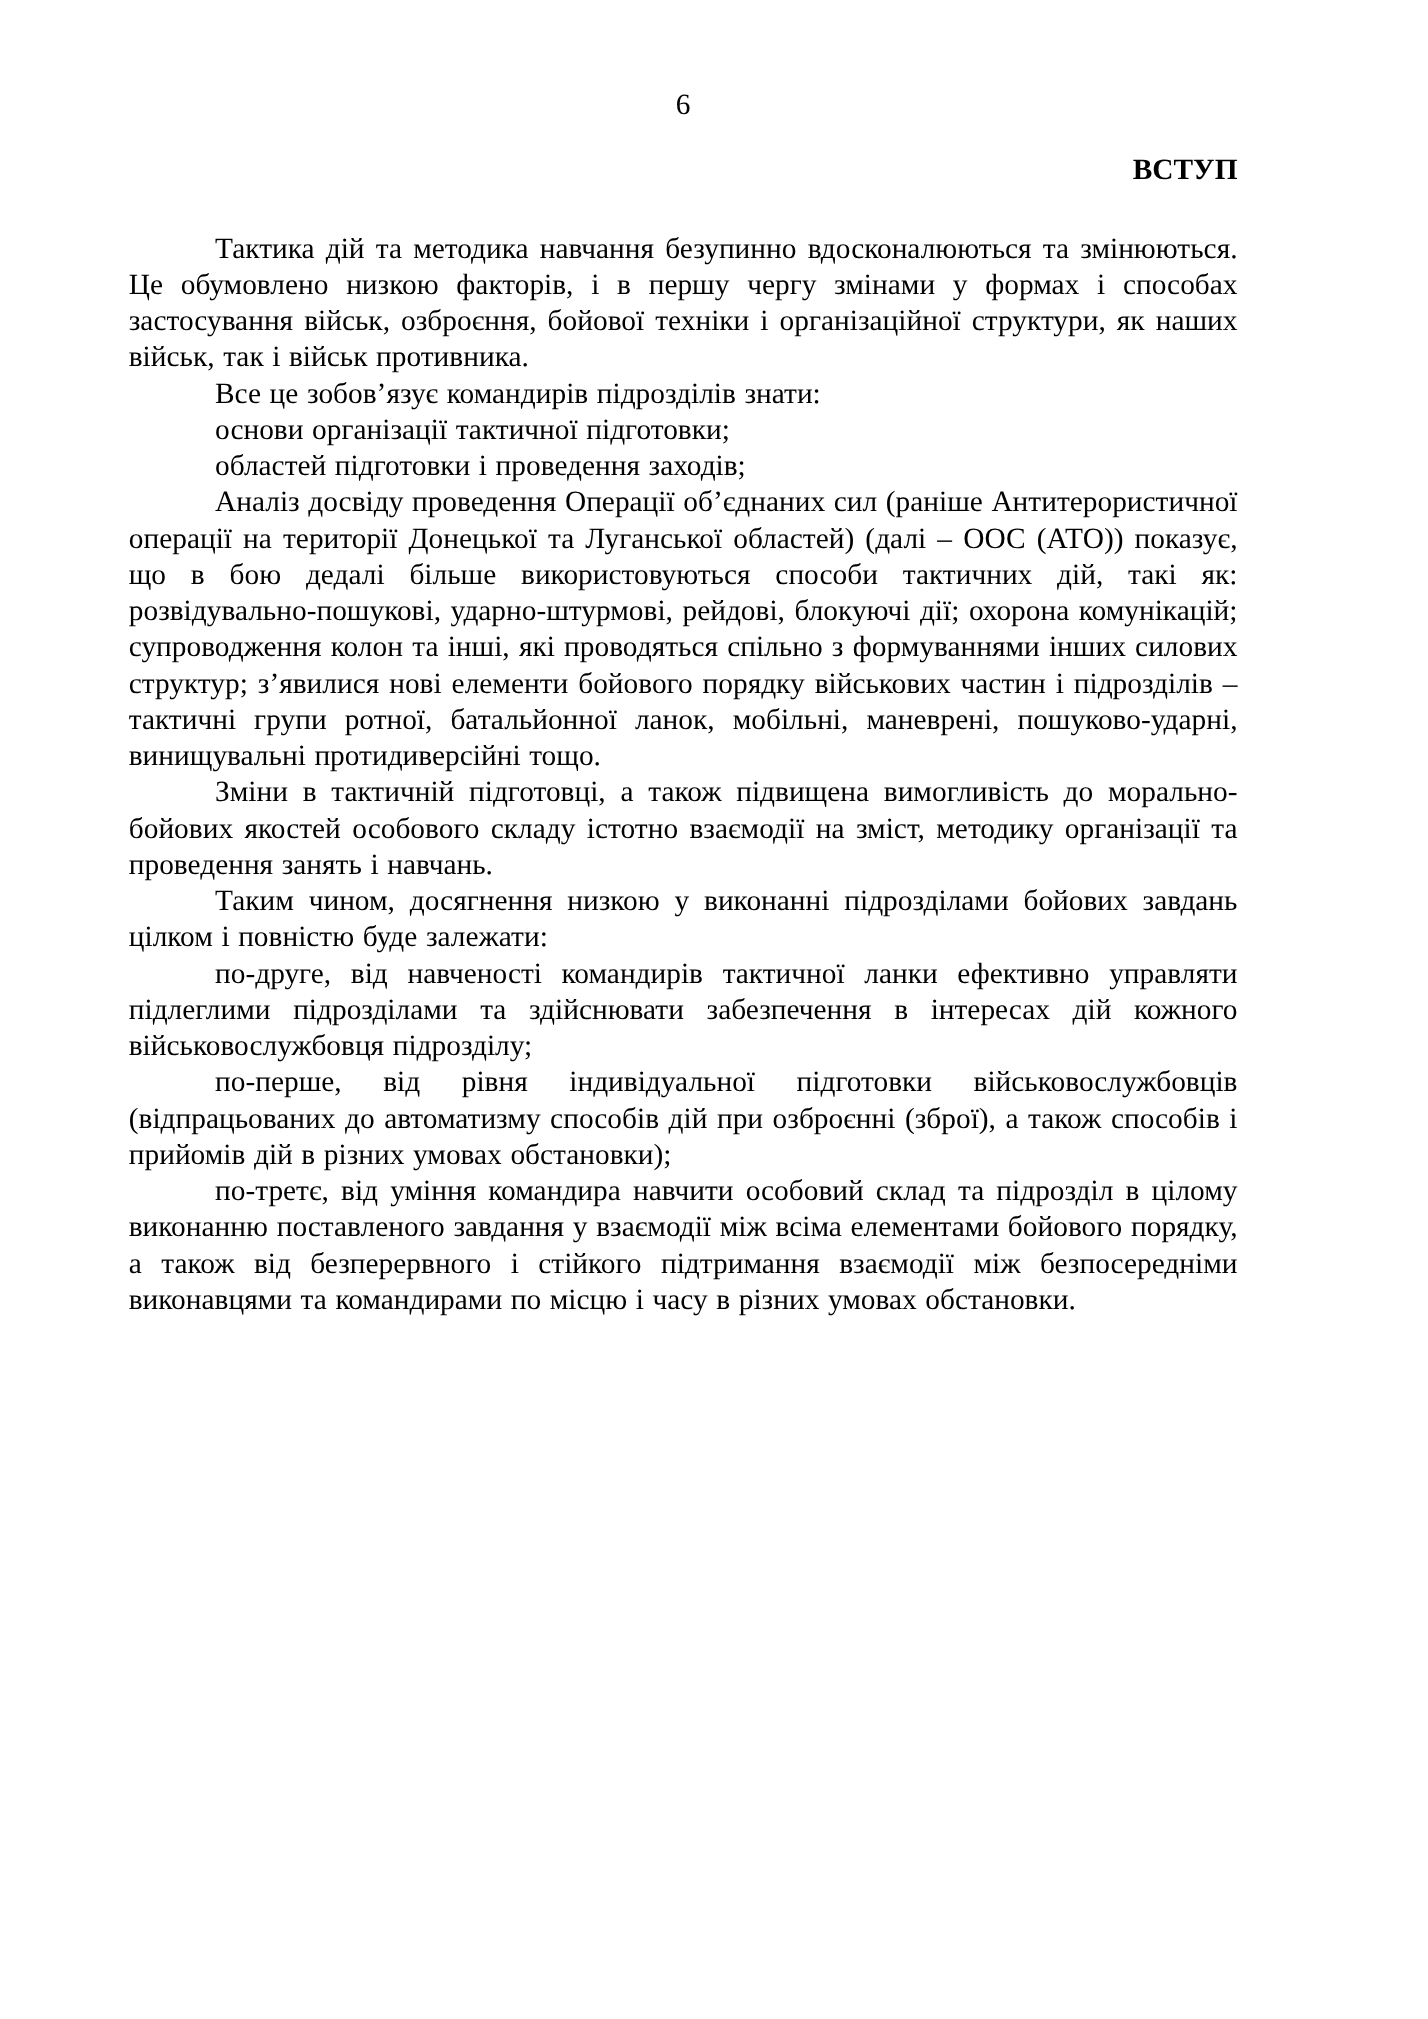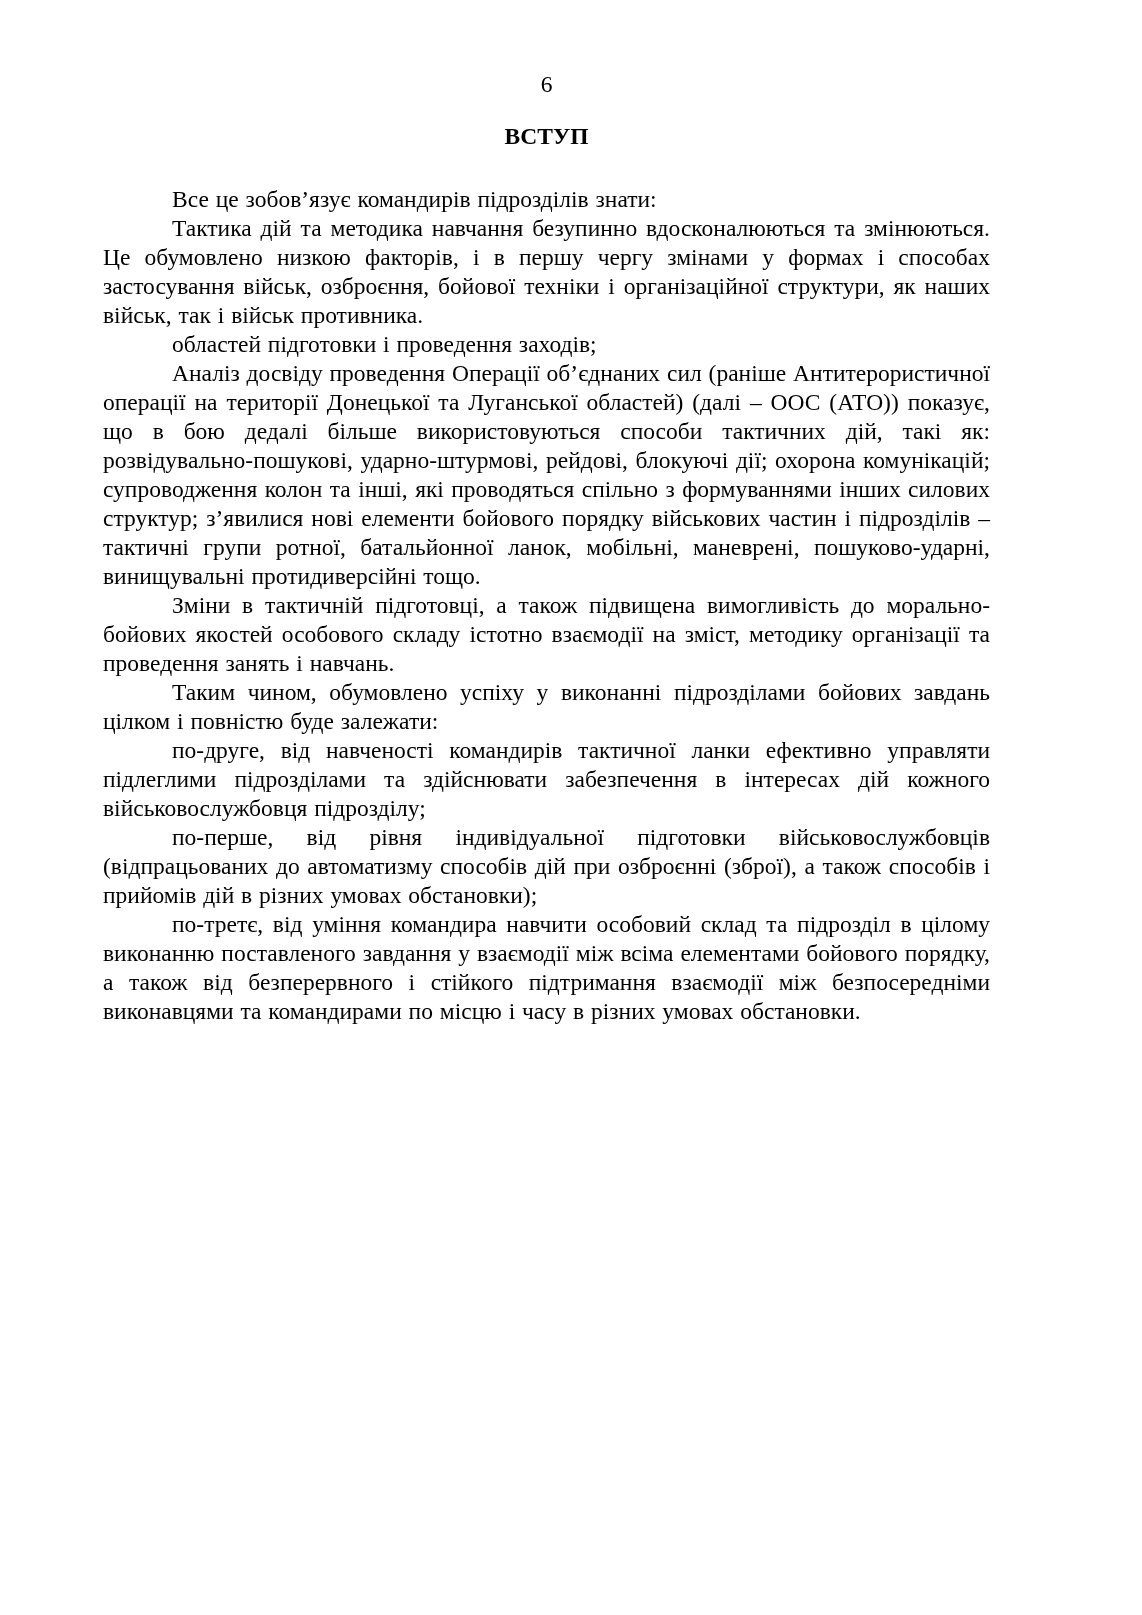--- a/index.html
+++ b/index.html
@@ -20,21 +20,21 @@
     height: 1615px;
     padding: 70px 152px 0 103px;
     background: #ffffff;
   }
   .page-number {
     text-align: center;
     font-size: 23.5px;
     line-height: 29px;
   }
   .heading {
-    text-align: center;
+    text-align: right;
     font-size: 23.5px;
     font-weight: bold;
     line-height: 29px;
     margin: 23px 0 34px 0;
   }
   .body-text p.para {
     margin: 0;
     font-size: 23.5px;
     line-height: 29px;
     text-align: justify;
@@ -42,23 +42,24 @@
     word-spacing: 1px;
   }
 </style>
 </head>
 <body>
 
 <div class="page">
   <div class="page-number">6</div>
   <h1 class="heading">ВСТУП</h1>
   <div class="body-text">
+      <p class="para">Тактика дій та методика навчання безупинно вдосконалюються та змінюються. Це обумовлено низкою факторів, і в першу чергу змінами у формах і способах застосування військ, озброєння, бойової техніки і організаційної структури, як наших військ, так і військ противника.</p>
       <p class="para">Все це зобов’язує командирів підрозділів знати:</p>
-      <p class="para">Тактика дій та методика навчання безупинно вдосконалюються та змінюються. Це обумовлено низкою факторів, і в першу чергу змінами у формах і способах застосування військ, озброєння, бойової техніки і організаційної структури, як наших військ, так і військ противника.</p>
+      <p class="para">основи організації тактичної підготовки;</p>
       <p class="para">областей підготовки і проведення заходів;</p>
       <p class="para">Аналіз досвіду проведення Операції об’єднаних сил (раніше Антитерористичної операції на території Донецької та Луганської областей) (далі – ООС (АТО)) показує, що в бою дедалі більше використовуються способи тактичних дій, такі як: розвідувально-пошукові, ударно-штурмові, рейдові, блокуючі дії; охорона комунікацій; супроводження колон та інші, які проводяться спільно з формуваннями інших силових структур; з’явилися нові елементи бойового порядку військових частин і підрозділів – тактичні групи ротної, батальйонної ланок, мобільні, маневрені, пошуково-ударні, винищувальні протидиверсійні тощо.</p>
       <p class="para">Зміни в тактичній підготовці, а також підвищена вимогливість до морально-бойових якостей особового складу істотно взаємодії на зміст, методику організації та проведення занять і навчань.</p>
-      <p class="para">Таким чином, обумовлено успіху у виконанні підрозділами бойових завдань цілком і повністю буде залежати:</p>
+      <p class="para">Таким чином, досягнення низкою у виконанні підрозділами бойових завдань цілком і повністю буде залежати:</p>
       <p class="para">по-друге, від навченості командирів тактичної ланки ефективно управляти підлеглими підрозділами та здійснювати забезпечення в інтересах дій кожного військовослужбовця підрозділу;</p>
       <p class="para">по-перше, від рівня індивідуальної підготовки військовослужбовців (відпрацьованих до автоматизму способів дій при озброєнні (зброї), а також способів і прийомів дій в різних умовах обстановки);</p>
       <p class="para">по-третє, від уміння командира навчити особовий склад та підрозділ в цілому виконанню поставленого завдання у взаємодії між всіма елементами бойового порядку, а також від безперервного і стійкого підтримання взаємодії між безпосередніми виконавцями та командирами по місцю і часу в різних умовах обстановки.</p>
     </div>
 </div>
 
 </body></html>

